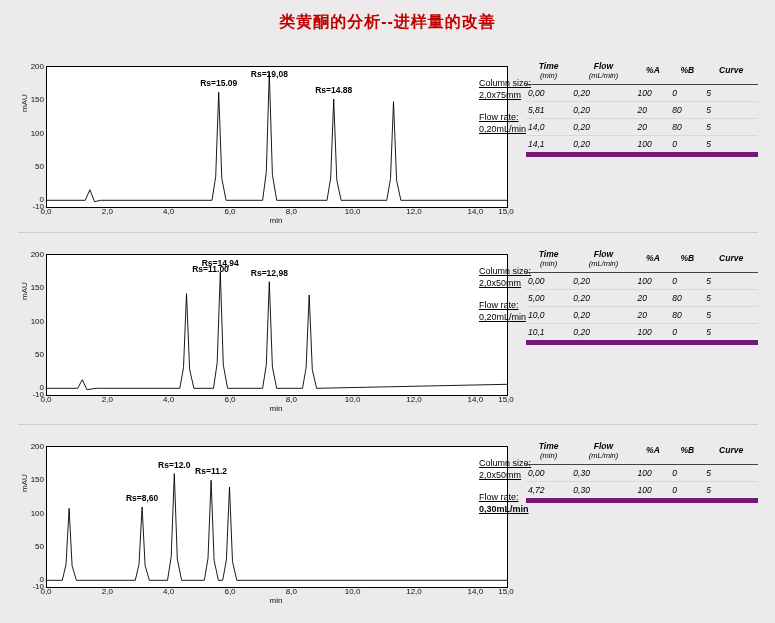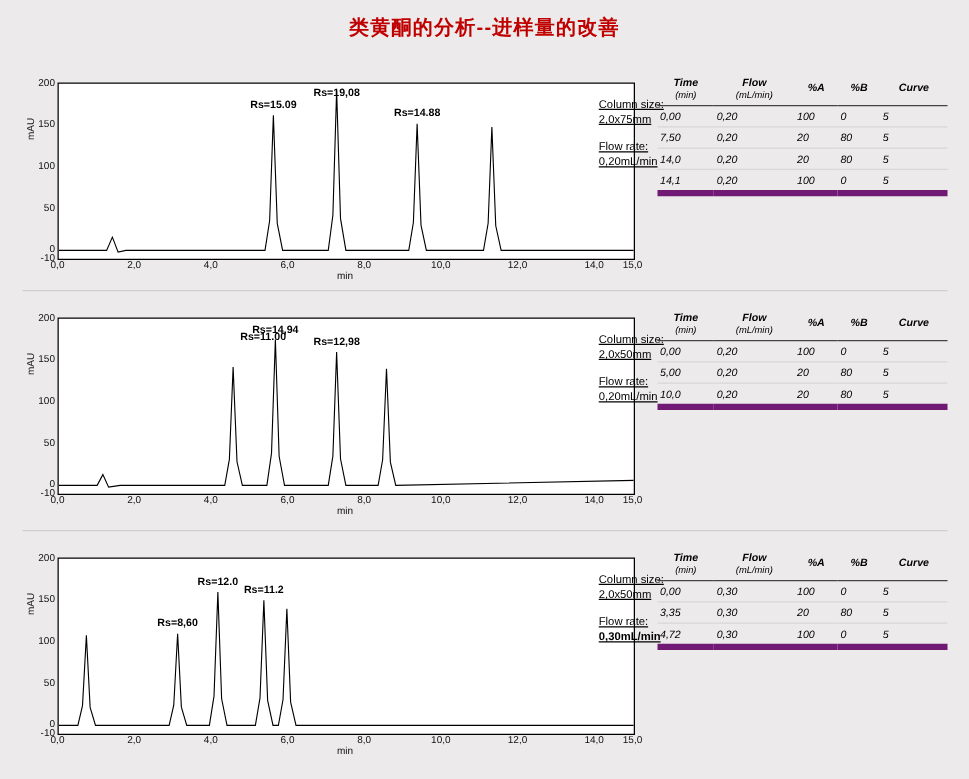--- a/index.html
+++ b/index.html
@@ -130,21 +130,21 @@
           </thead>
           <tbody>
             <tr>
               <td>0,00</td>
               <td>0,20</td>
               <td>100</td>
               <td>0</td>
               <td>5</td>
             </tr>
             <tr>
-              <td>7,50</td>
+              <td>5,81</td>
               <td>0,20</td>
               <td>20</td>
               <td>80</td>
               <td>5</td>
             </tr>
             <tr>
               <td>14,0</td>
               <td>0,20</td>
               <td>20</td>
               <td>80</td>
@@ -228,20 +228,27 @@
               <td>80</td>
               <td>5</td>
             </tr>
             <tr>
               <td>10,0</td>
               <td>0,20</td>
               <td>20</td>
               <td>80</td>
               <td>5</td>
             </tr>
+            <tr>
+              <td>10,1</td>
+              <td>0,20</td>
+              <td>100</td>
+              <td>0</td>
+              <td>5</td>
+            </tr>
           </tbody>
         </table>
       </div>
     </div>
   <div class="divider" style="top:424px;"></div>
   <div class="panel p3" id="panel-2">
       <div class="ylabel">mAU</div>
       <div class="yticks">
         <div class="ytick" style="top: 6px;">200</div>
         <div class="ytick" style="top: 39.3333px;">150</div>
@@ -293,27 +300,20 @@
           </thead>
           <tbody>
             <tr>
               <td>0,00</td>
               <td>0,30</td>
               <td>100</td>
               <td>0</td>
               <td>5</td>
             </tr>
             <tr>
-              <td>3,35</td>
-              <td>0,30</td>
-              <td>20</td>
-              <td>80</td>
-              <td>5</td>
-            </tr>
-            <tr>
               <td>4,72</td>
               <td>0,30</td>
               <td>100</td>
               <td>0</td>
               <td>5</td>
             </tr>
           </tbody>
         </table>
       </div>
     </div>

